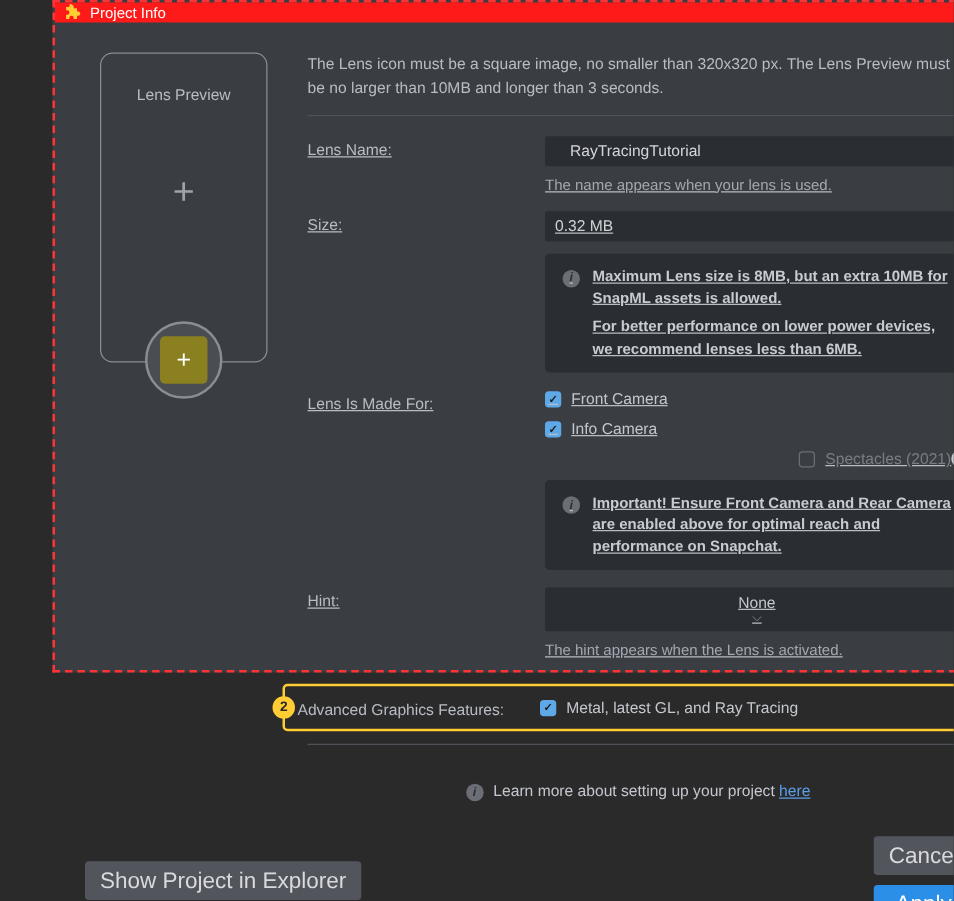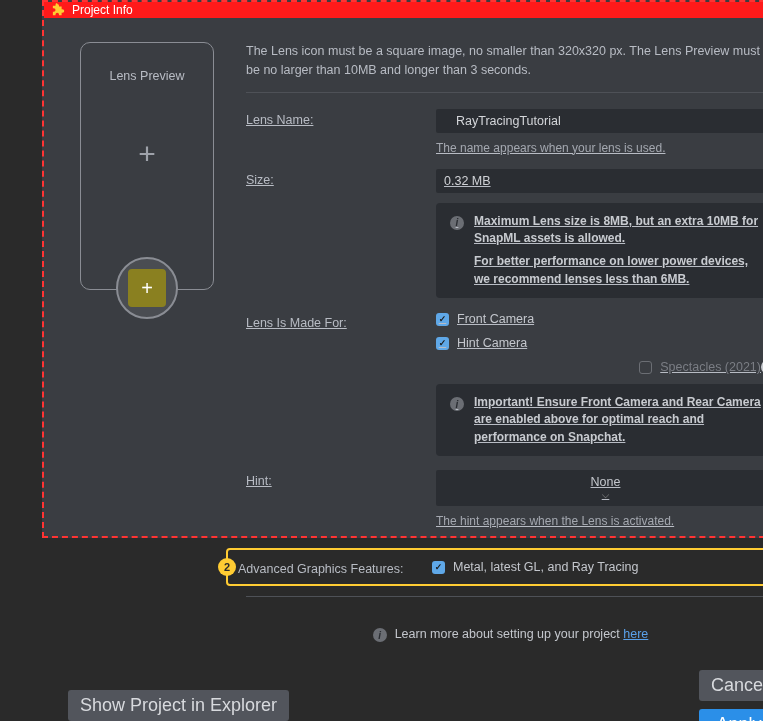--- a/index.html
+++ b/index.html
@@ -102,21 +102,21 @@
 
       <div class="row">
         <div class="row-label">Lens Is Made For:</div>
         <div class="row-val">
           <div class="chk-row">
             <div class="chk">✓</div>
               <span class="chk-label">Front Camera</span>
           </div>
           <div class="chk-row">
             <div class="chk">✓</div>
-              <span class="chk-label">Hint Camera</span>
+              <span class="chk-label">Info Camera</span>
           </div>
           <div class="spec-row">
             <div class="chk-row" style="margin-bottom:0">
               <div class="chk off"></div>
                 <span class="chk-label dim">Spectacles (2021)</span>
             </div>
             <div class="spec-info">i</div>
           </div>
           <div class="info-box">
             <div class="info-icon">i</div>

